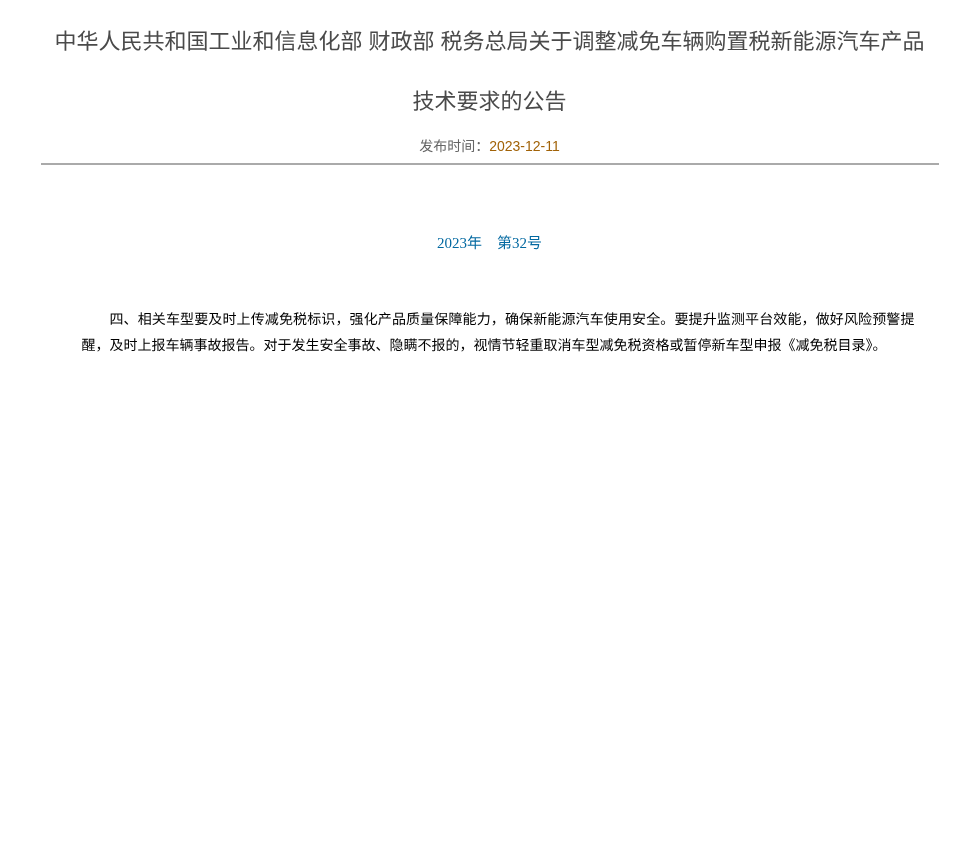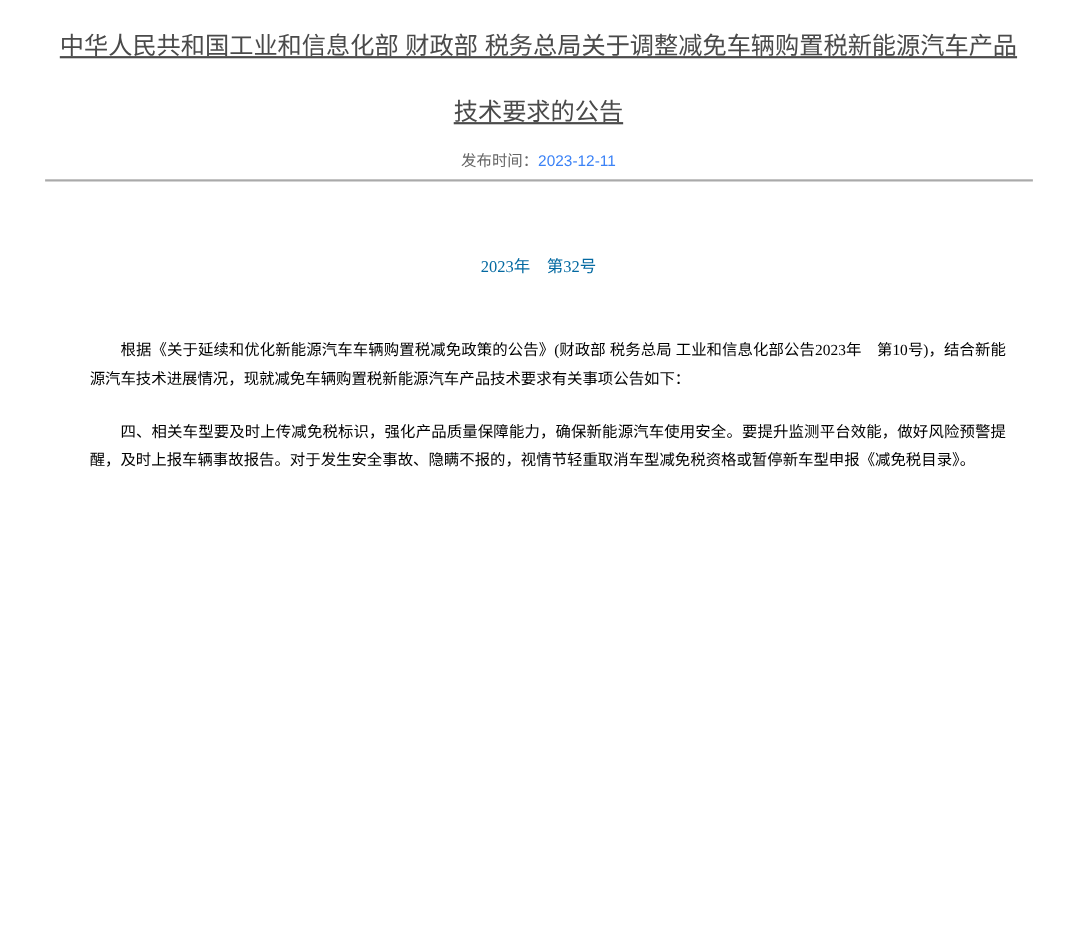--- a/index.html
+++ b/index.html
@@ -16,31 +16,30 @@
   }
   .doc-title {
     width: 886px;
     margin: 0 auto;
     font-size: 22px;
     font-weight: normal;
     line-height: 60px;
     text-align: center;
     color: #4a4a4a;
     font-family: "Liberation Sans", sans-serif;
-    text-decoration: underline;
   }
   .pub-line {
     margin-top: 4px;
     text-align: center;
     font-size: 14px;
     line-height: 20px;
     color: #666666;
     font-family: "Liberation Sans", sans-serif;
   }
-  .pub-line .pub-date { color: #3b82f6; }
+  .pub-line .pub-date { color: #a16207; }
   hr.divider {
     border: none;
     border-top: 2px solid #aaaaaa;
     margin: 7px 0 0 0;
     height: 0;
   }
   .doc-number {
     margin-top: 68px;
     text-align: center;
     font-size: 15px;
@@ -75,18 +74,17 @@
       <span>发布时间：</span><span class="pub-date">2023-12-11</span>
     </div>
 
     <hr class="divider">
   </header>
 
   <main>
     <div class="doc-number">2023年　第32号</div>
 
     <div class="content">
-      <p>根据《关于延续和优化新能源汽车车辆购置税减免政策的公告》(财政部 税务总局 工业和信息化部公告2023年　第10号)，结合新能源汽车技术进展情况，现就减免车辆购置税新能源汽车产品技术要求有关事项公告如下：</p>
       <p>四、相关车型要及时上传减免税标识，强化产品质量保障能力，确保新能源汽车使用安全。要提升监测平台效能，做好风险预警提醒，及时上报车辆事故报告。对于发生安全事故、隐瞒不报的，视情节轻重取消车型减免税资格或暂停新车型申报《减免税目录》。</p>
     </div>
   </main>
 
 </div>
 
 </body></html>

